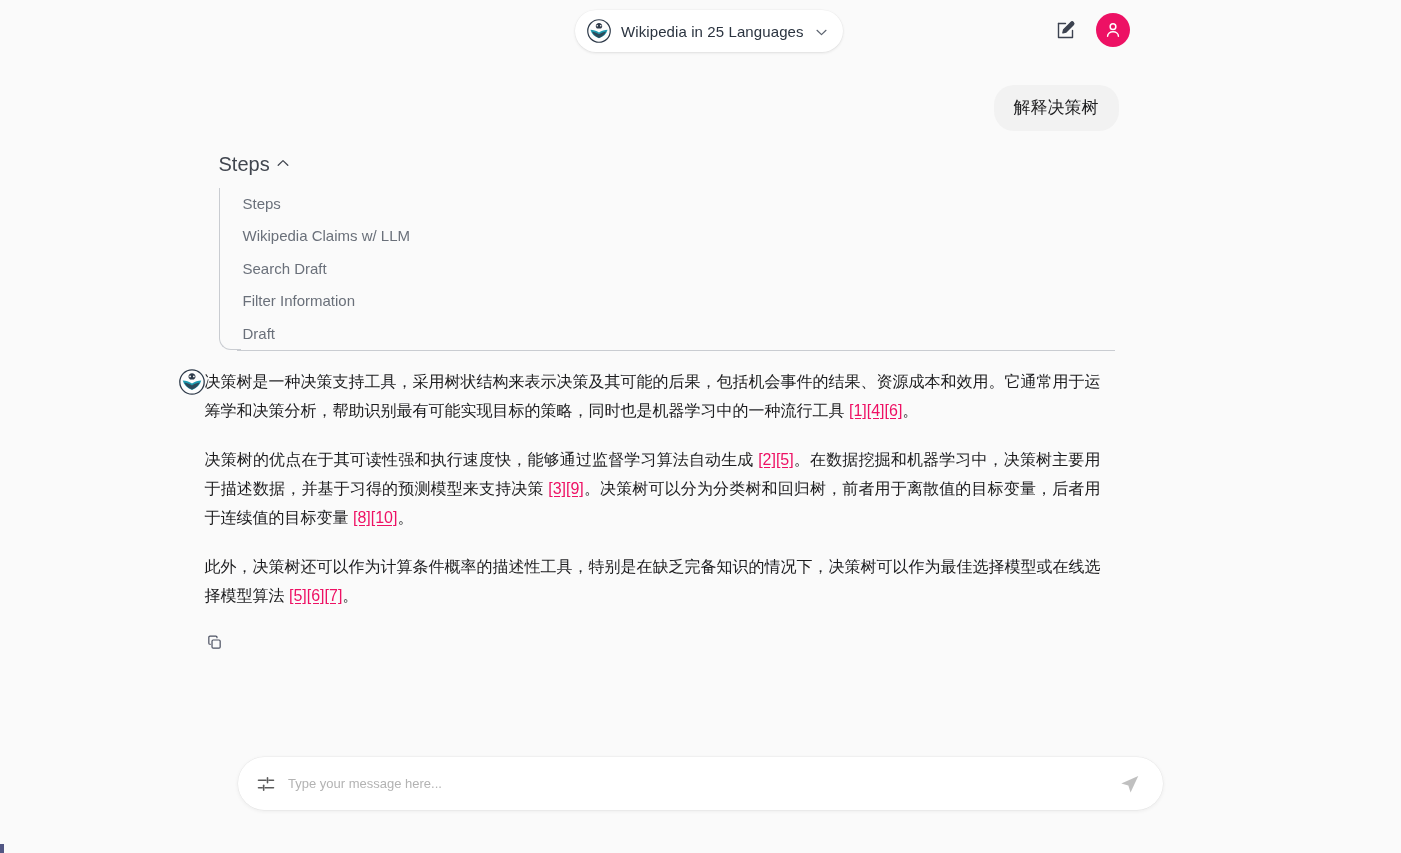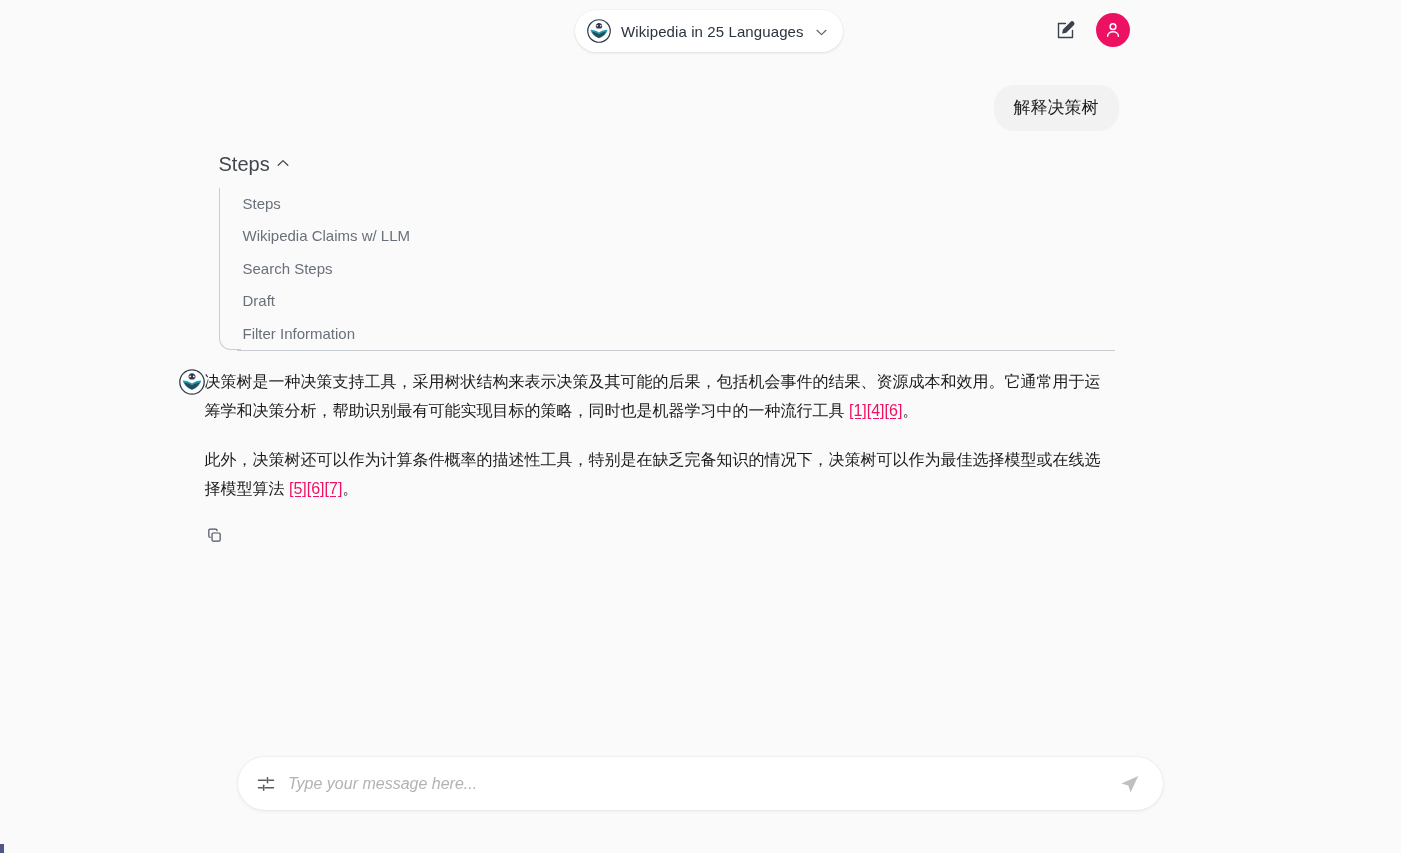--- a/index.html
+++ b/index.html
@@ -196,23 +196,22 @@
     align-items: center;
     padding: 0 22px 0 18px;
     gap: 12px;
   }
   .composer-input {
     flex: 1;
     border: none;
     outline: none;
     background: transparent;
     font-family: "Liberation Sans", "DejaVu Sans", sans-serif;
-    font-size: 16px;
+    font-size: 13px;
     color: #0369a1;
-    font-style: italic;
   }
   .composer-input::placeholder { color: #b3b3b3; }
   .composer-icon { cursor: pointer; display: flex; align-items: center; }
 
   .corner-mark {
     position: absolute;
     left: 0; bottom: 0;
     width: 4px; height: 9px;
     background: #33386e;
     opacity: 0.85;
@@ -274,42 +273,43 @@
           <svg width="12" height="8" viewBox="0 0 12 8">
               <path d="M1.2 6.2L6 1.6l4.8 4.6" fill="none" stroke="#41464f" stroke-width="1.3" stroke-linecap="round" stroke-linejoin="round"></path>
             </svg>
         </span>
       </div>
 
       <div class="steps-list">
         <div class="steps-rail"></div>
         <div class="step-item">Steps</div>
         <div class="step-item">Wikipedia Claims w/ LLM</div>
-        <div class="step-item">Search Steps</div>
+        <div class="step-item">Search Draft</div>
+        <div class="step-item">Filter Information</div>
         <div class="step-item">Draft</div>
-        <div class="step-item">Filter Information</div>
       </div>
       <div class="steps-divider"></div>
     </div>
 
     <div class="answer-row">
       <div class="bot-avatar">
         <svg viewBox="0 0 32 32" width="26" height="26" aria-hidden="true">
           <circle cx="16" cy="16" r="15" fill="#fdfdfd" stroke="#2f3b4a" stroke-width="1.6"></circle>
           <path d="M16 5.2c-2.4 0-4.3 1.8-4.3 4.1 0 1.5.8 2.8 2 3.5h4.6c1.2-.7 2-2 2-3.5 0-2.3-1.9-4.1-4.3-4.1z" fill="#2f3b4a"></path>
           <circle cx="13.7" cy="9.1" r="1.05" fill="#fdfdfd"></circle>
           <circle cx="18.3" cy="9.1" r="1.05" fill="#fdfdfd"></circle>
           <path d="M4.6 14.3c1.3 5.3 5.2 9.2 11.4 11.4 6.2-2.2 10.1-6.1 11.4-11.4-3.9.2-7.7 1.4-11.4 3.6-3.7-2.2-7.5-3.4-11.4-3.6z" fill="#1d9bb0"></path>
           <path d="M6.6 16.6c1.6 3.9 4.6 6.8 9.4 8.6 4.8-1.8 7.8-4.7 9.4-8.6-3.2.5-6.3 1.7-9.4 3.6-3.1-1.9-6.2-3.1-9.4-3.6z" fill="#2f3b4a" opacity="0.85"></path>
         </svg>
       </div>
 
       <div class="answer-body">
         <div id="answer-paragraphs">
             <p><span>决策树是一种决策支持工具，采用树状结构来表示决策及其可能的后果，包括机会事件的结果、资源成本和效用。它通常用于运筹学和决策分析，帮助识别最有可能实现目标的策略，同时也是机器学习中的一种流行工具 </span><span class="cite" style="color: rgb(238, 17, 100);">[1][4][6]</span><span>。</span></p>
+            <p><span>决策树的优点在于其可读性强和执行速度快，能够通过监督学习算法自动生成 </span><span class="cite" style="color: rgb(238, 17, 100);">[2][5]</span><span>。在数据挖掘和机器学习中，决策树主要用于描述数据，并基于习得的预测模型来支持决策 </span><span class="cite" style="color: rgb(238, 17, 100);">[3][9]</span><span>。决策树可以分为分类树和回归树，前者用于离散值的目标变量，后者用于连续值的目标变量 </span><span class="cite" style="color: rgb(238, 17, 100);">[8][10]</span><span>。</span></p>
             <p><span>此外，决策树还可以作为计算条件概率的描述性工具，特别是在缺乏完备知识的情况下，决策树可以作为最佳选择模型或在线选择模型算法 </span><span class="cite" style="color: rgb(238, 17, 100);">[5][6][7]</span><span>。</span></p>
           </div>
 
         <div class="msg-actions">
           <div class="act-btn">
             <svg width="17" height="17" viewBox="0 0 24 24" fill="none" stroke="#4b5061" stroke-width="1.7" stroke-linecap="round" stroke-linejoin="round">
               <rect x="8.5" y="8.5" width="11.5" height="11.5" rx="1.6"></rect>
               <path d="M15.5 5.2V4.6A1.6 1.6 0 0 0 13.9 3H5.6A1.6 1.6 0 0 0 4 4.6v8.3a1.6 1.6 0 0 0 1.6 1.6h.6"></path>
             </svg>
           </div>

